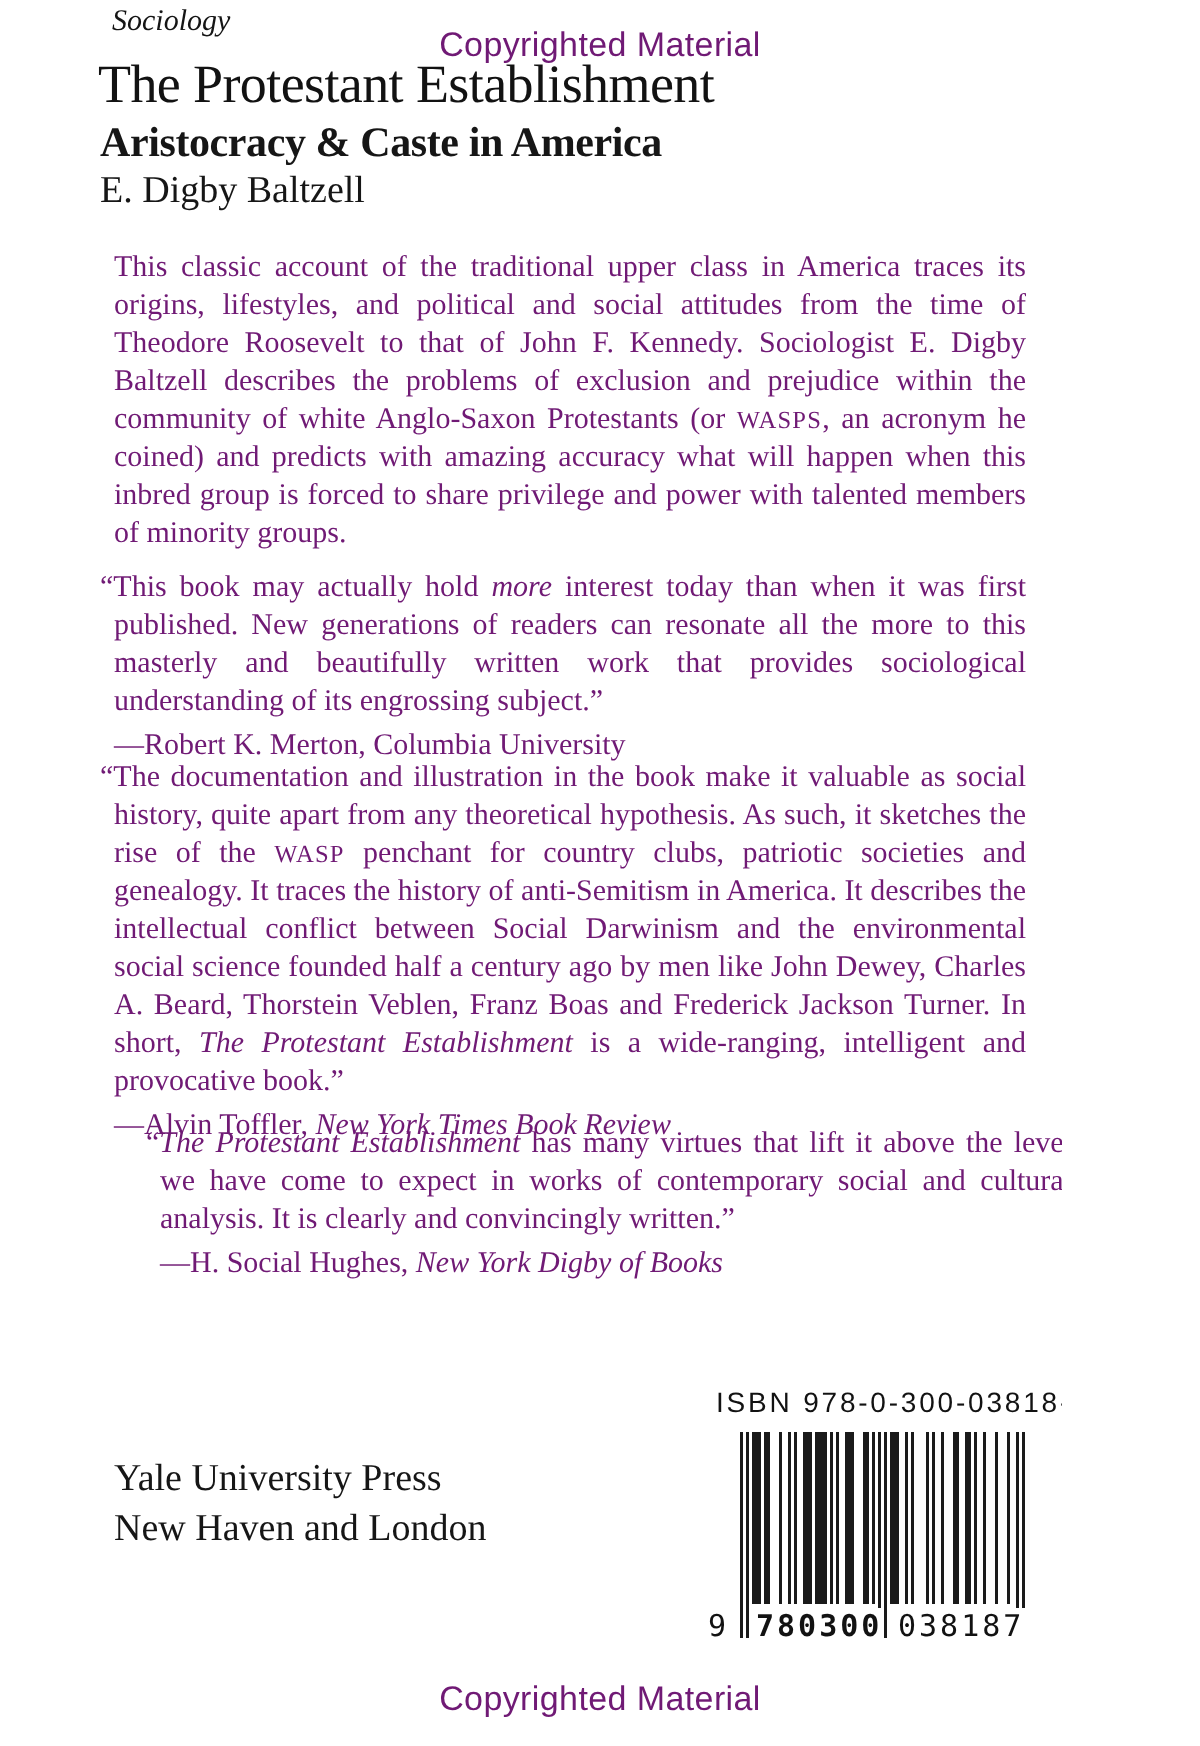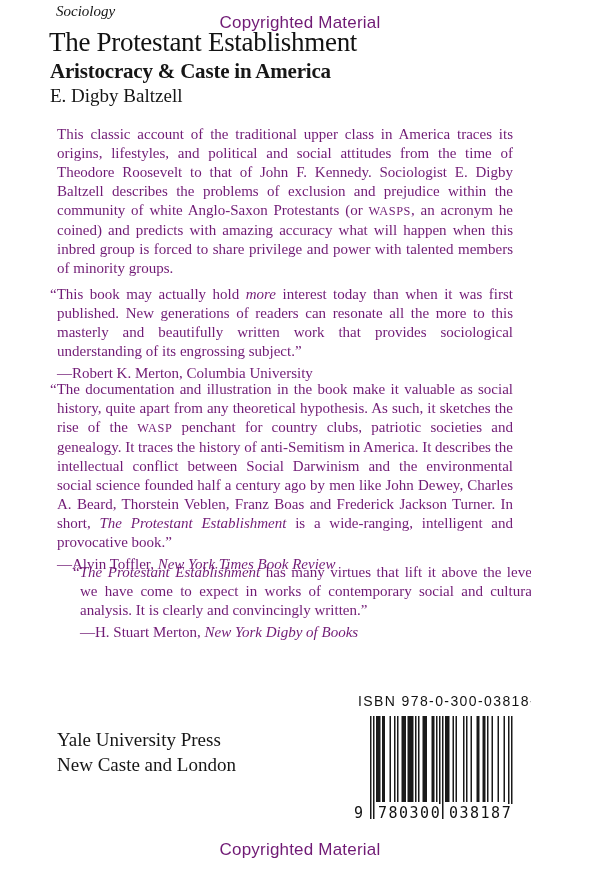--- a/index.html
+++ b/index.html
@@ -51,21 +51,21 @@
     font-family:Liberation Sans, sans-serif; font-size:14px;
     letter-spacing:1.4px; color:#121212; white-space:nowrap;
   }
   .barcode-svg { position:absolute; left:370px; top:716px; }
   .bc-digit {
     position:absolute; top:804px;
     font-family:"DejaVu Sans Mono", monospace; font-size:15px;
     letter-spacing:1.5px; color:#121212; background:#ffffff; padding:0 1px;
   }
   .bcd-left  { left:353px; }
-  .bcd-mid   { left:377px; }
+  .bcd-mid   { left:377px;font-weight:bold; }
   .bcd-right { left:448px;text-align:center; }
 </style>
 </head>
 <body>
 
 <div class="page">
 
   <div class="category">Sociology</div>
   <div class="watermark top">Copyrighted Material</div>
 
@@ -80,26 +80,26 @@
     <p class="attribution"><span>—Robert K. Merton, Columbia University</span></p>
   </div>
 
   <div class="textblock tb-quote2">
     <p class="quote-body"><span>“The documentation and illustration in the book make it valuable as social history, quite apart from any theoretical hypothesis. As such, it sketches the rise of the </span><span class="seg-smallcaps">WASP</span><span> penchant for country clubs, patriotic societies and genealogy. It traces the history of anti-Semitism in America. It describes the intellectual conflict between Social Darwinism and the environmental social science founded half a century ago by men like John Dewey, Charles A. Beard, Thorstein Veblen, Franz Boas and Frederick Jackson Turner. In short, </span><span class="seg-italic">The Protestant Establishment</span><span> is a wide-ranging, intelligent and provocative book.”</span></p>
     <p class="attribution"><span>—Alvin Toffler, </span><span class="seg-italic">New York Times Book Review</span></p>
   </div>
 
   <div class="textblock tb-quote3">
     <p class="quote-body"><span>“</span><span class="seg-italic">The Protestant Establishment</span><span> has many virtues that lift it above the level we have come to expect in works of contemporary social and cultural analysis. It is clearly and convincingly written.”</span></p>
-    <p class="attribution"><span>—H. Stuart Merton, </span><span class="seg-italic">New York Digby of Books</span></p>
+    <p class="attribution"><span>—H. Social Hughes, </span><span class="seg-italic">New York Digby of Books</span></p>
   </div>
 
   <div class="publisher">
     <div>Yale University Press</div>
-    <div>New Caste and London</div>
+    <div>New Haven and London</div>
   </div>
 
   <div class="isbn-label">ISBN 978-0-300-03818-7</div>
   <svg id="barcode" class="barcode-svg" width="143" height="103">
       <rect x="0.00" y="0" width="1.50" height="103" fill="#1a1a1a"></rect>
       <rect x="3.00" y="0" width="1.50" height="103" fill="#1a1a1a"></rect>
       <rect x="6.00" y="0" width="4.50" height="86" fill="#1a1a1a"></rect>
       <rect x="12.00" y="0" width="3.00" height="86" fill="#1a1a1a"></rect>
       <rect x="19.50" y="0" width="1.50" height="86" fill="#1a1a1a"></rect>
       <rect x="24.00" y="0" width="1.50" height="86" fill="#1a1a1a"></rect>

